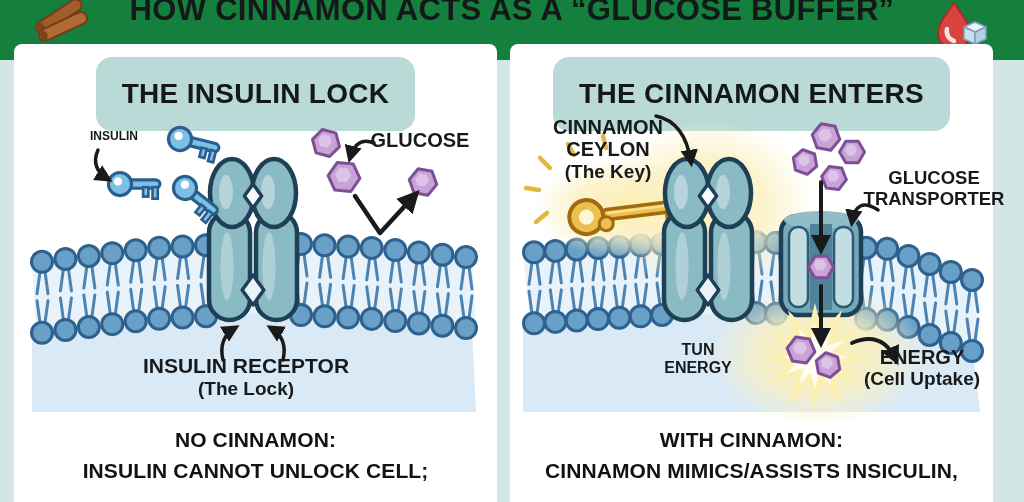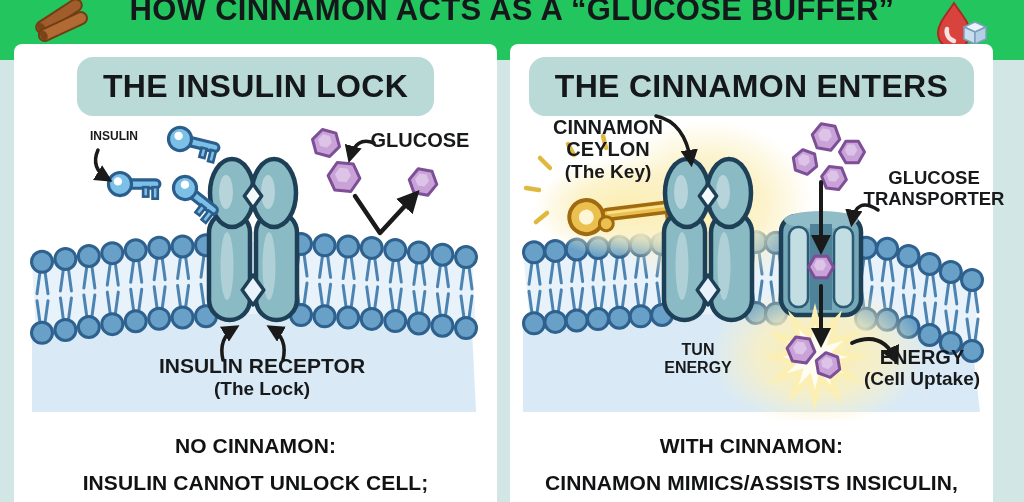--- a/index.html
+++ b/index.html
@@ -1,32 +1,32 @@
 <!DOCTYPE html>
 <html><head>
 <meta charset="utf-8">
 <style>
   html,body{margin:0;padding:0;background:#d3e6e6;}
   .stage{position:relative;width:1024px;height:502px;overflow:hidden;background:#d3e6e6;
          font-family:"Liberation Sans",sans-serif;color:#15181a;}
-  .topbar{position:absolute;top:0;left:0;right:0;height:60px;background:#22c55e;}
+  .topbar{position:absolute;top:0;left:0;right:0;height:60px;background:#15803d;}
   .title{position:absolute;top:-8px;left:0;right:0;margin:0;text-align:center;
          font-size:31px;font-weight:800;letter-spacing:.3px;color:#15181a;white-space:nowrap;}
   .icon-cinnamon{position:absolute;left:30px;top:-3px;width:64px;height:48px;}
   .icon-blood{position:absolute;right:34px;top:0px;width:56px;height:52px;}
   .card{position:absolute;top:44px;width:483px;height:458px;background:#ffffff;border-radius:8px 8px 0 0;}
   .card-left{left:14px;}
   .card-right{left:510px;}
-  .badge{display:block;margin:13px auto 0;width:max-content;padding:11px 26px;background:#b9dad6;
-         border-radius:16px;font-size:32px;font-weight:800;letter-spacing:.3px;color:#15181a;}
+  .badge{display:block;margin:13px auto 0;width:max-content;padding:21px 26px;background:#b9dad6;
+         border-radius:16px;font-size:28px;font-weight:800;letter-spacing:.3px;color:#15181a;}
   .diagram{position:absolute;left:0;top:56px;width:483px;height:320px;}
   .lbl{position:absolute;text-align:center;font-weight:800;line-height:1.12;color:#17191b;z-index:3;}
   .lbl .sub{font-size:19px;}
   .caption{position:absolute;left:0;right:0;top:378px;text-align:center;font-weight:800;color:#101214;z-index:3;}
-  .caption p{margin:12px;font-size:21px;line-height:1.18;letter-spacing:.1px;}
+  .caption p{margin:6px;font-size:21px;line-height:1.18;letter-spacing:.1px;}
   .caption p.cap-small{font-size:19px;letter-spacing:-0.2px;}
 </style>
 </head>
 <body>
 
 <div class="stage">
 
   <header class="topbar">
     <svg class="icon-cinnamon" viewBox="0 0 64 48">
       <g transform="rotate(-33 32 22)">
@@ -205,21 +205,21 @@
           <path d="M84,50 Q76,68 94,79" fill="none" stroke="#1a1a1a" stroke-width="3.5" stroke-linecap="round" stroke-linejoin="round" marker-end="url(#ahL)"></path>
           <path d="M360,43 Q342,36 336,58" fill="none" stroke="#1a1a1a" stroke-width="3.5" stroke-linecap="round" stroke-linejoin="round" marker-end="url(#ahL)"></path>
           <path d="M341,96 L366,133 L401,95" fill="none" stroke="#1a1a1a" stroke-width="4.5" stroke-linecap="round" stroke-linejoin="round" marker-end="url(#ahL)"></path>
           <path d="M209,260 Q204,238 221,228" fill="none" stroke="#1a1a1a" stroke-width="3.5" stroke-linecap="round" stroke-linejoin="round" marker-end="url(#ahL)"></path>
           <path d="M269,260 Q274,238 257,228" fill="none" stroke="#1a1a1a" stroke-width="3.5" stroke-linecap="round" stroke-linejoin="round" marker-end="url(#ahL)"></path>
         </g>
       </svg>
 
     <div class="lbl" style="left:30px;top:86px;width:140px;font-size:12px">INSULIN</div>
     <div class="lbl" style="left:336px;top:85px;width:140px;font-size:20px">GLUCOSE</div>
-    <div class="lbl" style="left:88px;top:310px;width:320px;font-size:21px">
+    <div class="lbl" style="left:72px;top:310px;width:320px;font-size:21px">
       <div>INSULIN RECEPTOR</div>
       <div class="sub">(The Lock)</div>
     </div>
 
     <div class="caption">
       <p>NO CINNAMON:</p>
       <p>INSULIN CANNOT UNLOCK CELL;</p>
     </div>
   </section>
 

